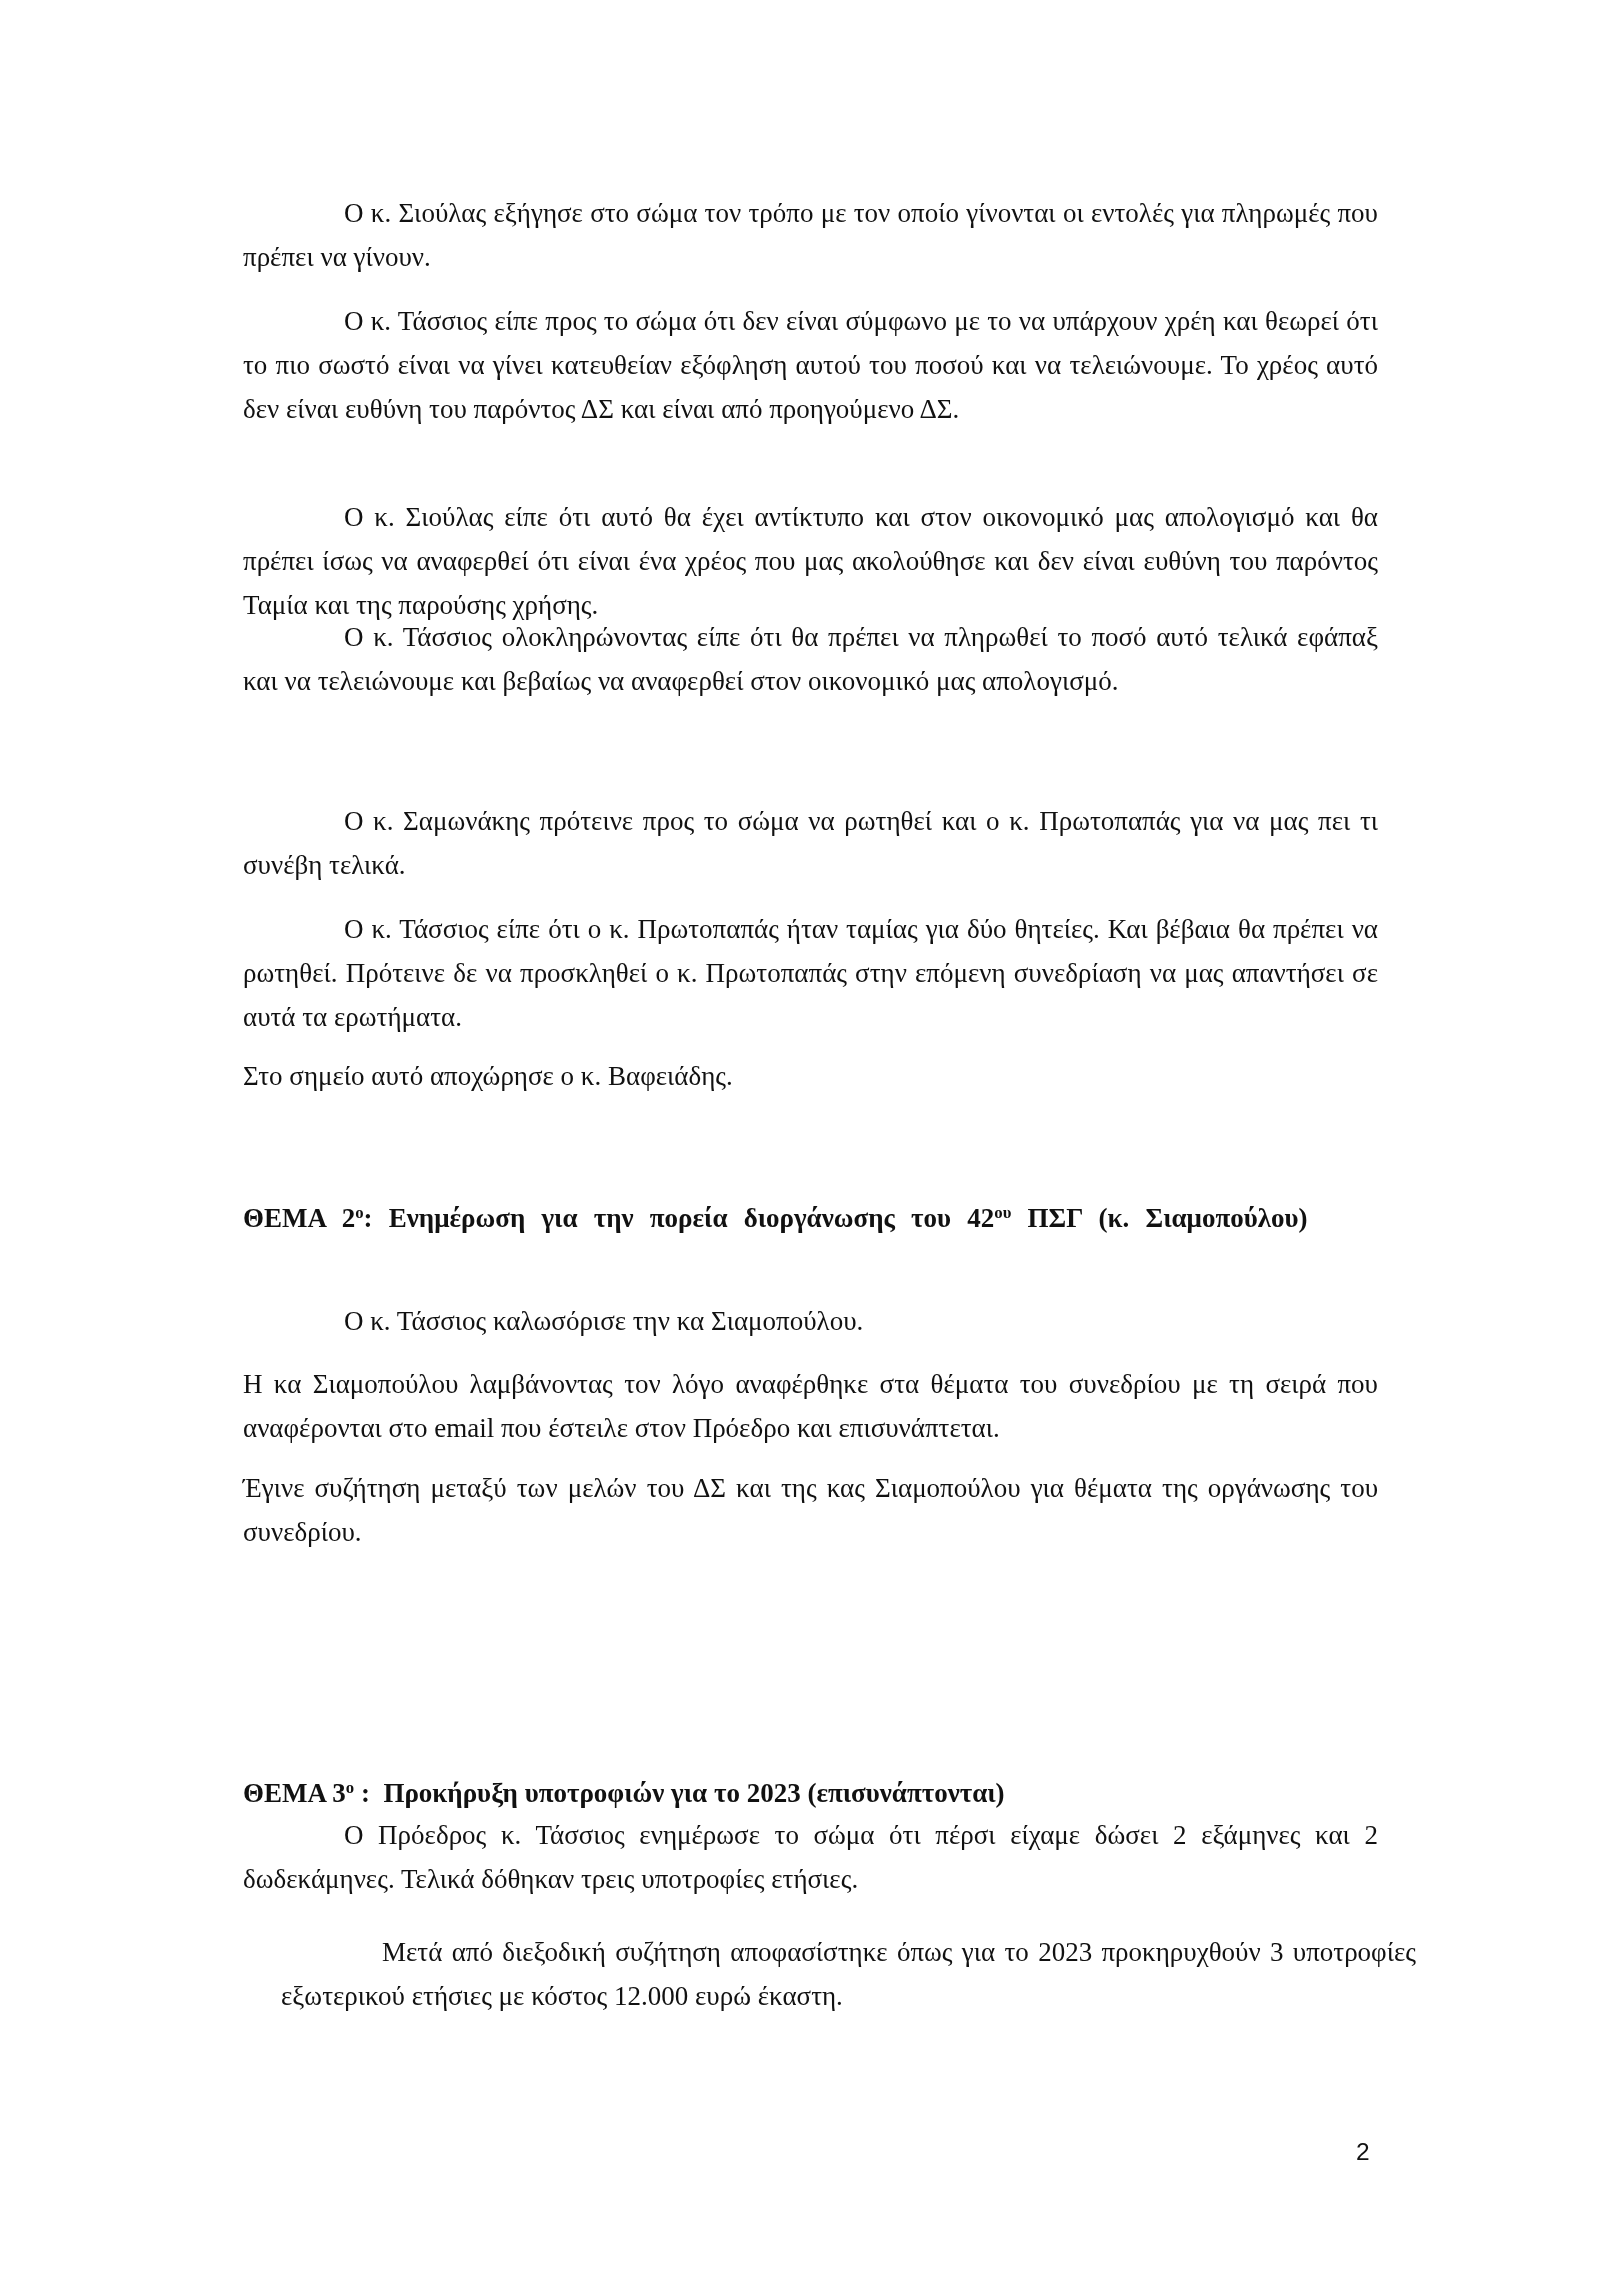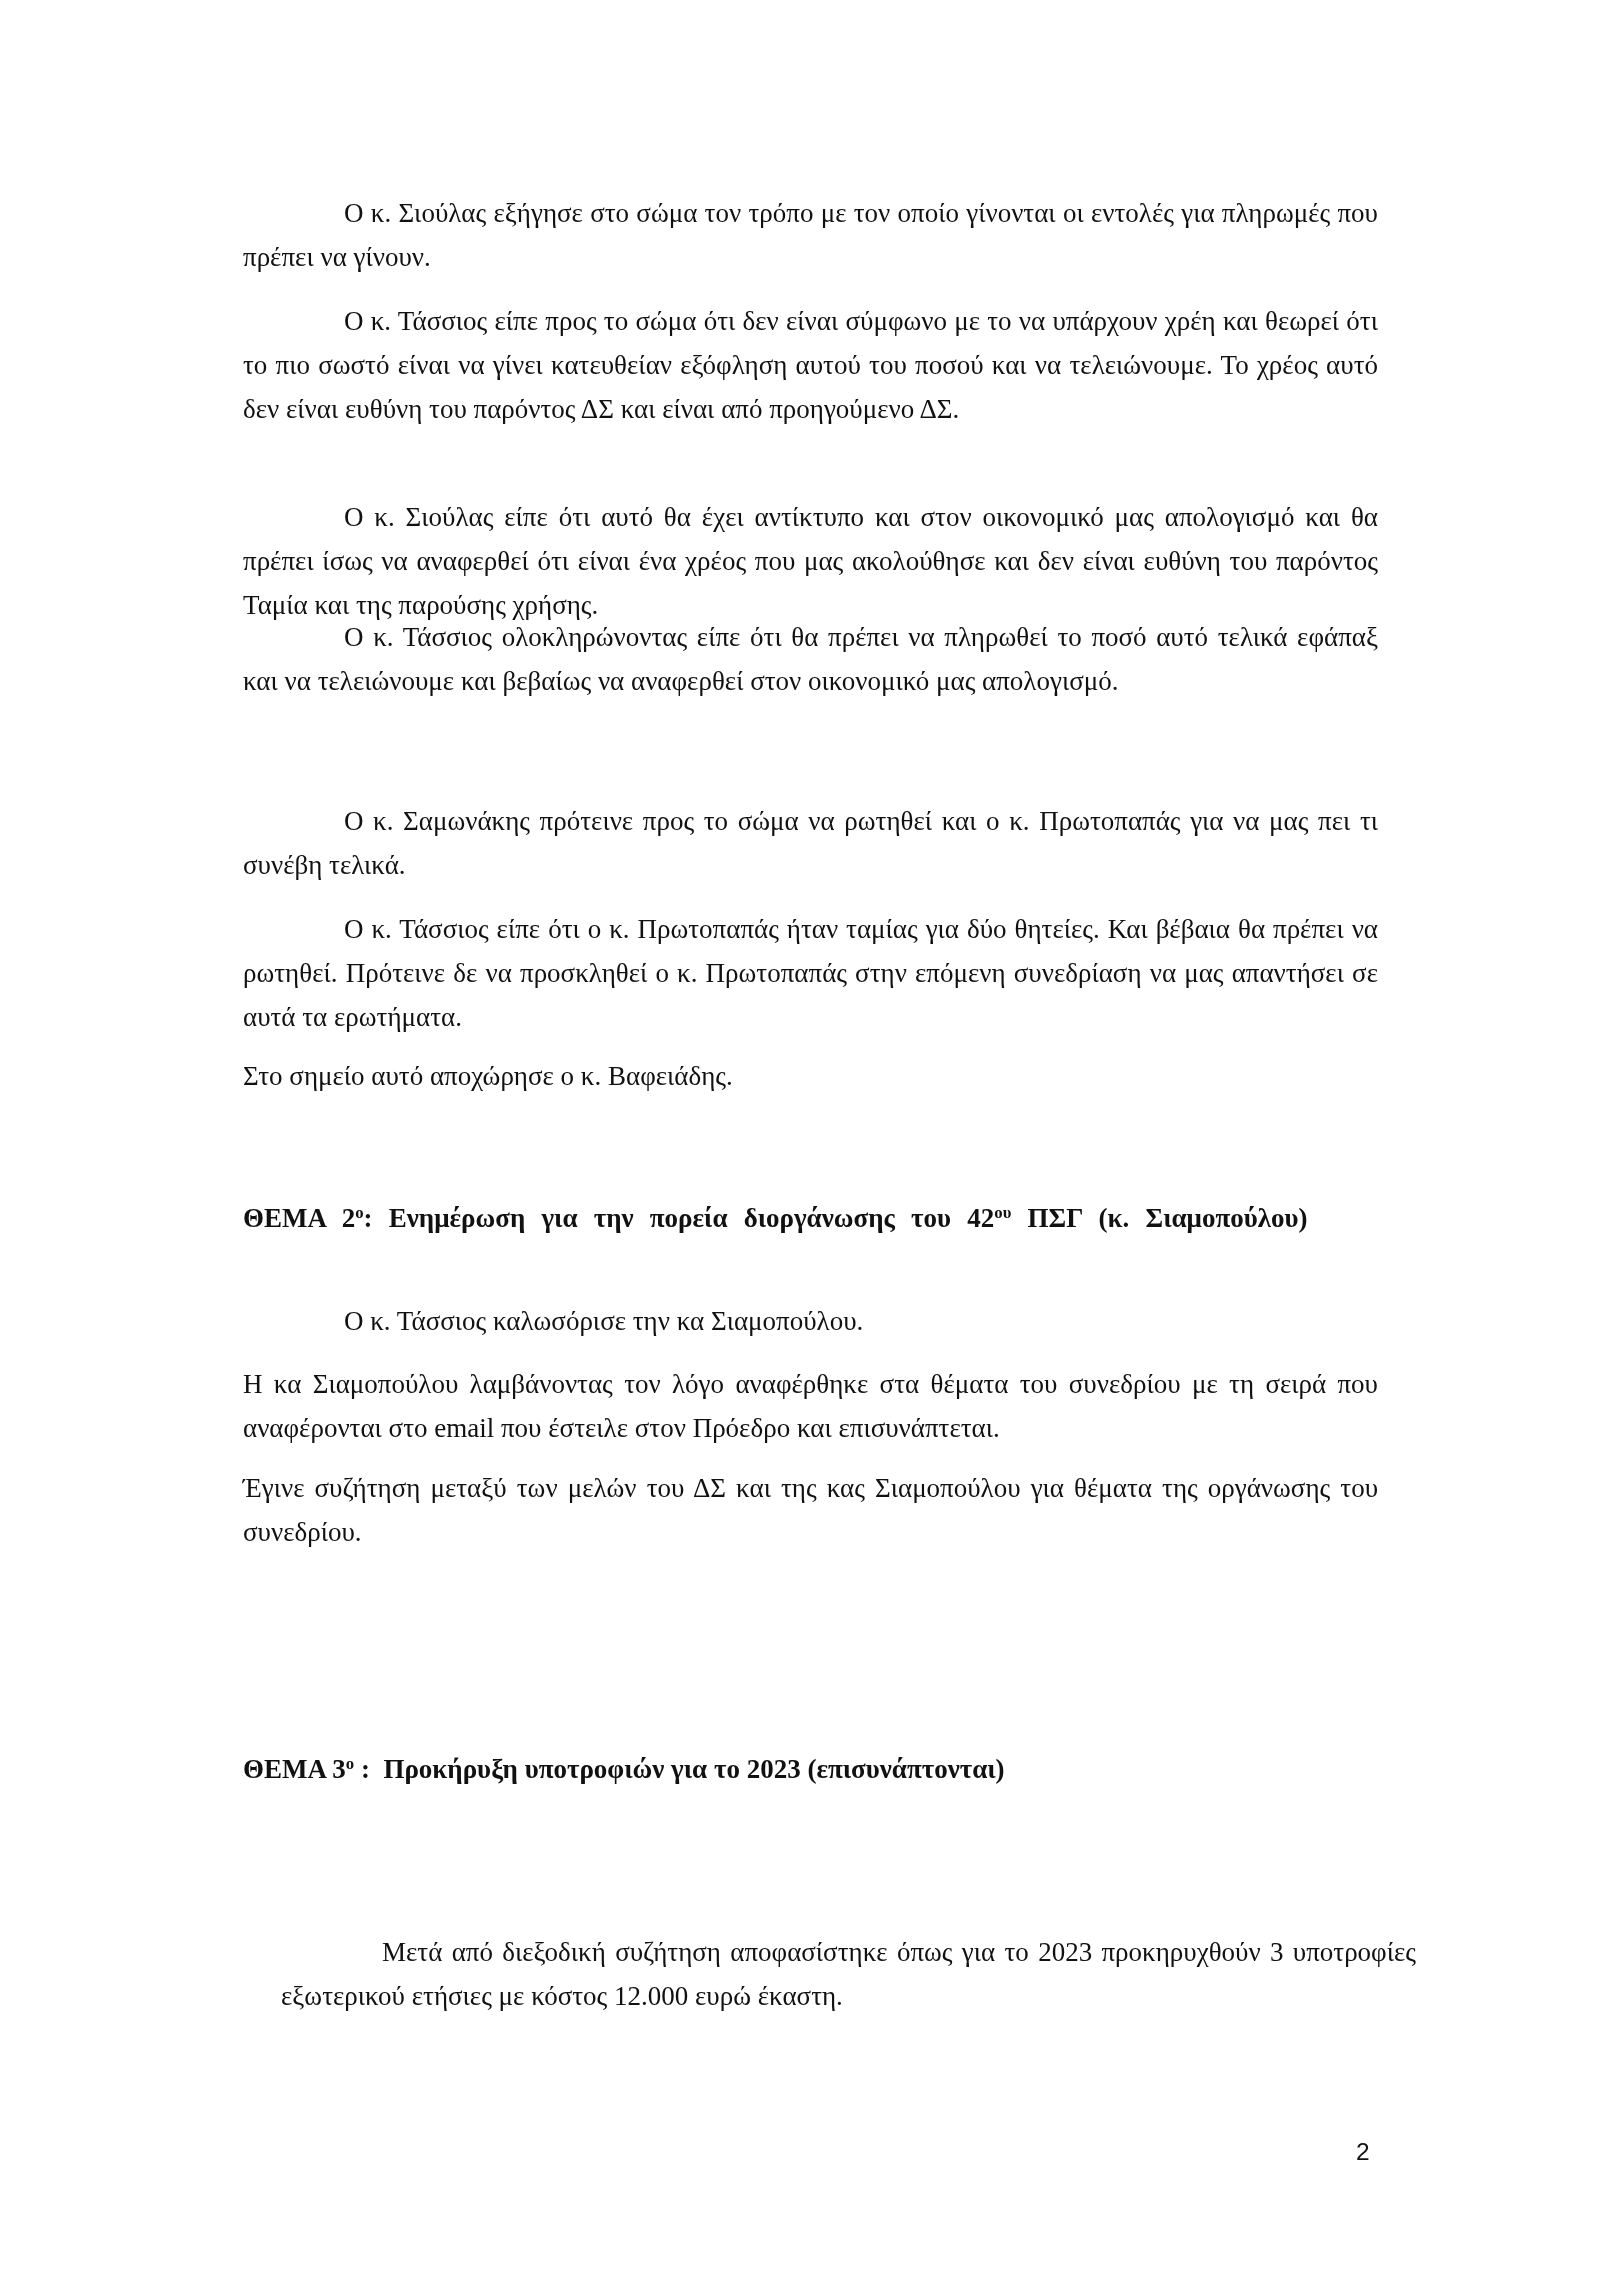--- a/index.html
+++ b/index.html
@@ -31,21 +31,21 @@
       line-height: 44px;
       text-align: justify;
       text-align-last: left;
       margin: 0;
     }
     .indent { text-indent: 101px; }
     .heading {
       font-weight: bold;
       word-spacing: 0.35em;
     }
-    .heading.tight { word-spacing: normal; }
+    .heading.tight { word-spacing: normal; margin-top: 24px; }
     .sup {
       font-size: 0.62em;
       vertical-align: 0.55em;
       line-height: 0;
       font-weight: bold;
     }
     .page-number {
       position: absolute;
       left: 1356px;
       top: 2137px;
@@ -78,19 +78,20 @@
 
   <p class="block indent" style="top:1299px;">Ο κ. Τάσσιος καλωσόρισε την κα Σιαμοπούλου.</p>
 
   <p class="block" style="top:1466px;">Έγινε συζήτηση μεταξύ των μελών του ΔΣ και της κας Σιαμοπούλου για θέματα της οργάνωσης του συνεδρίου.</p>
 
   <p class="block" style="top:1362px;">Η κα Σιαμοπούλου λαμβάνοντας τον λόγο αναφέρθηκε στα θέματα του συνεδρίου με τη σειρά που αναφέρονται στο email που έστειλε στον Πρόεδρο και επισυνάπτεται.</p>
 
 
   <h2 class="block heading tight" style="top:1747px; font-size:27px;"><span>ΘΕΜΑ 3</span><span class="sup">ο</span><span> :</span><span style="white-space:pre;">  Προκήρυξη υποτροφιών για το 2023 (επισυνάπτονται)</span></h2>
 
+  <p class="block indent" style="top:1813px;">Ο Πρόεδρος κ. Τάσσιος ενημέρωσε το σώμα ότι πέρσι είχαμε δώσει 2 εξάμηνες και 2 δωδεκάμηνες. Τελικά δόθηκαν τρεις υποτροφίες ετήσιες.</p>
 
   <p class="block indent" style="top:1930px;margin-left:38px;">Μετά από διεξοδική συζήτηση αποφασίστηκε όπως για το 2023 προκηρυχθούν 3 υποτροφίες εξωτερικού ετήσιες με κόστος 12.000 ευρώ έκαστη.</p>
 
   <div class="page-number">2</div>
 
 </div>
 
 
 </body></html>

